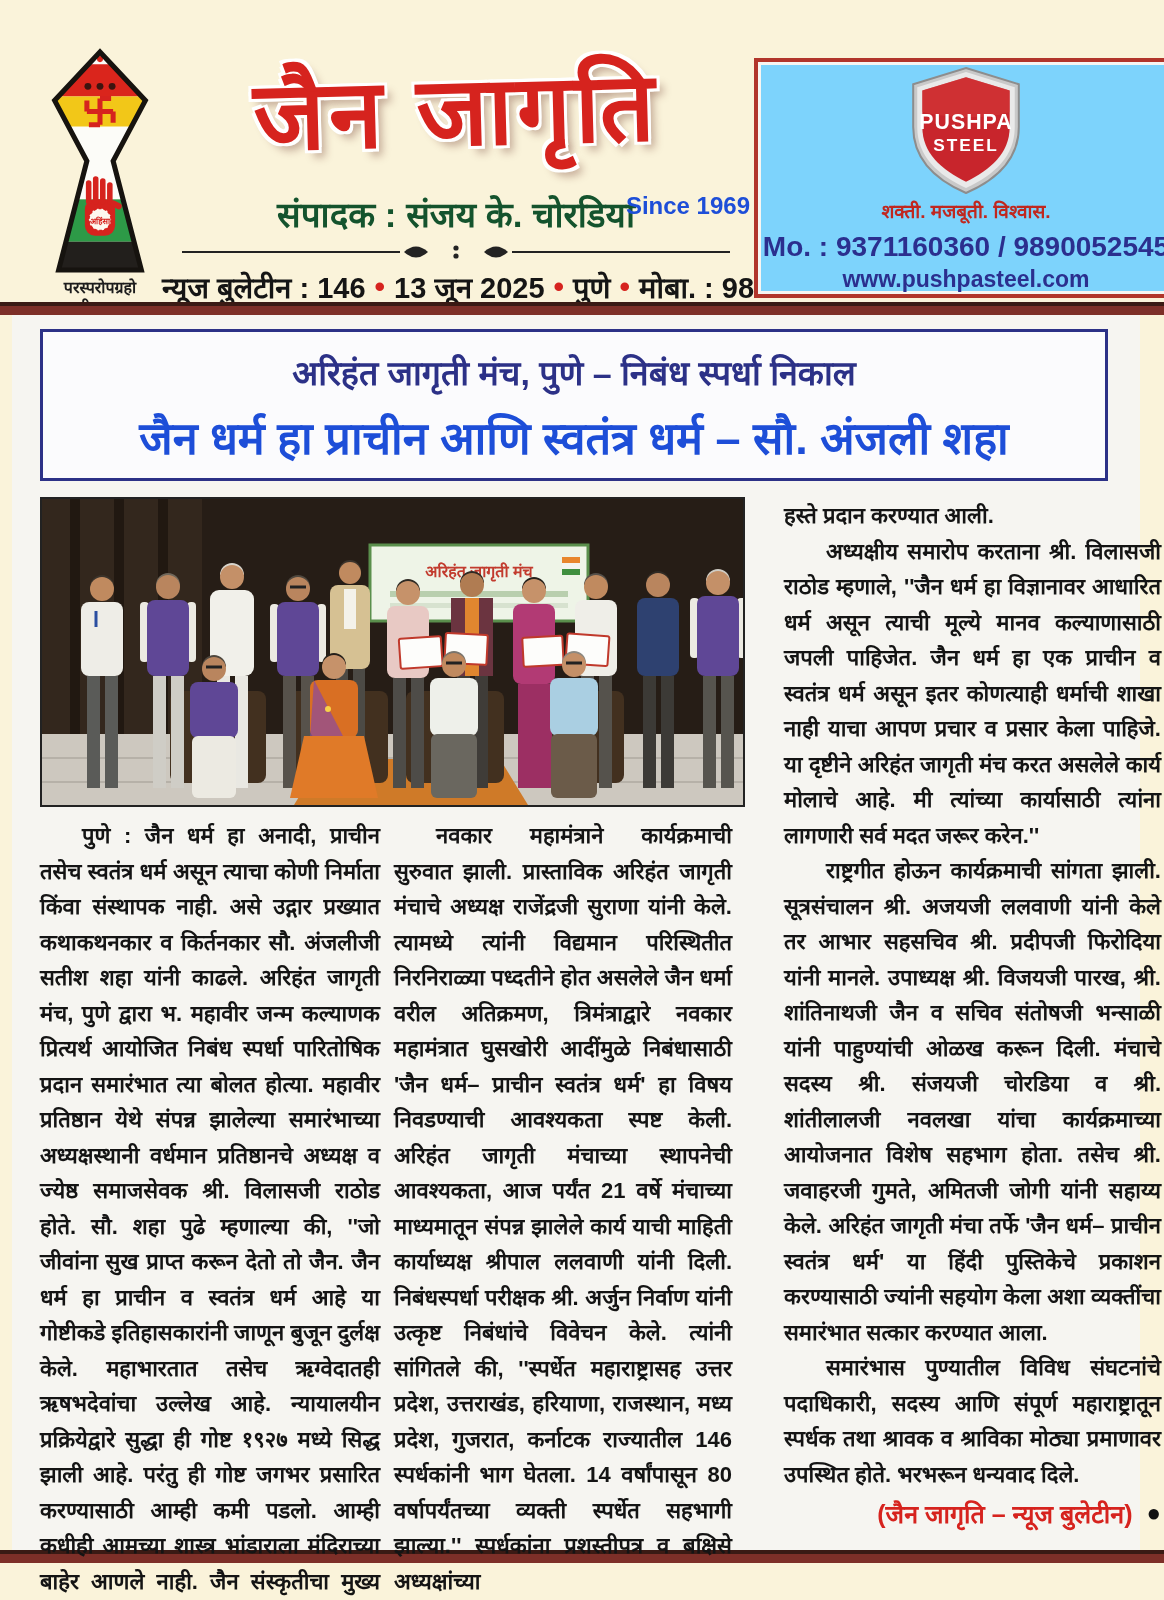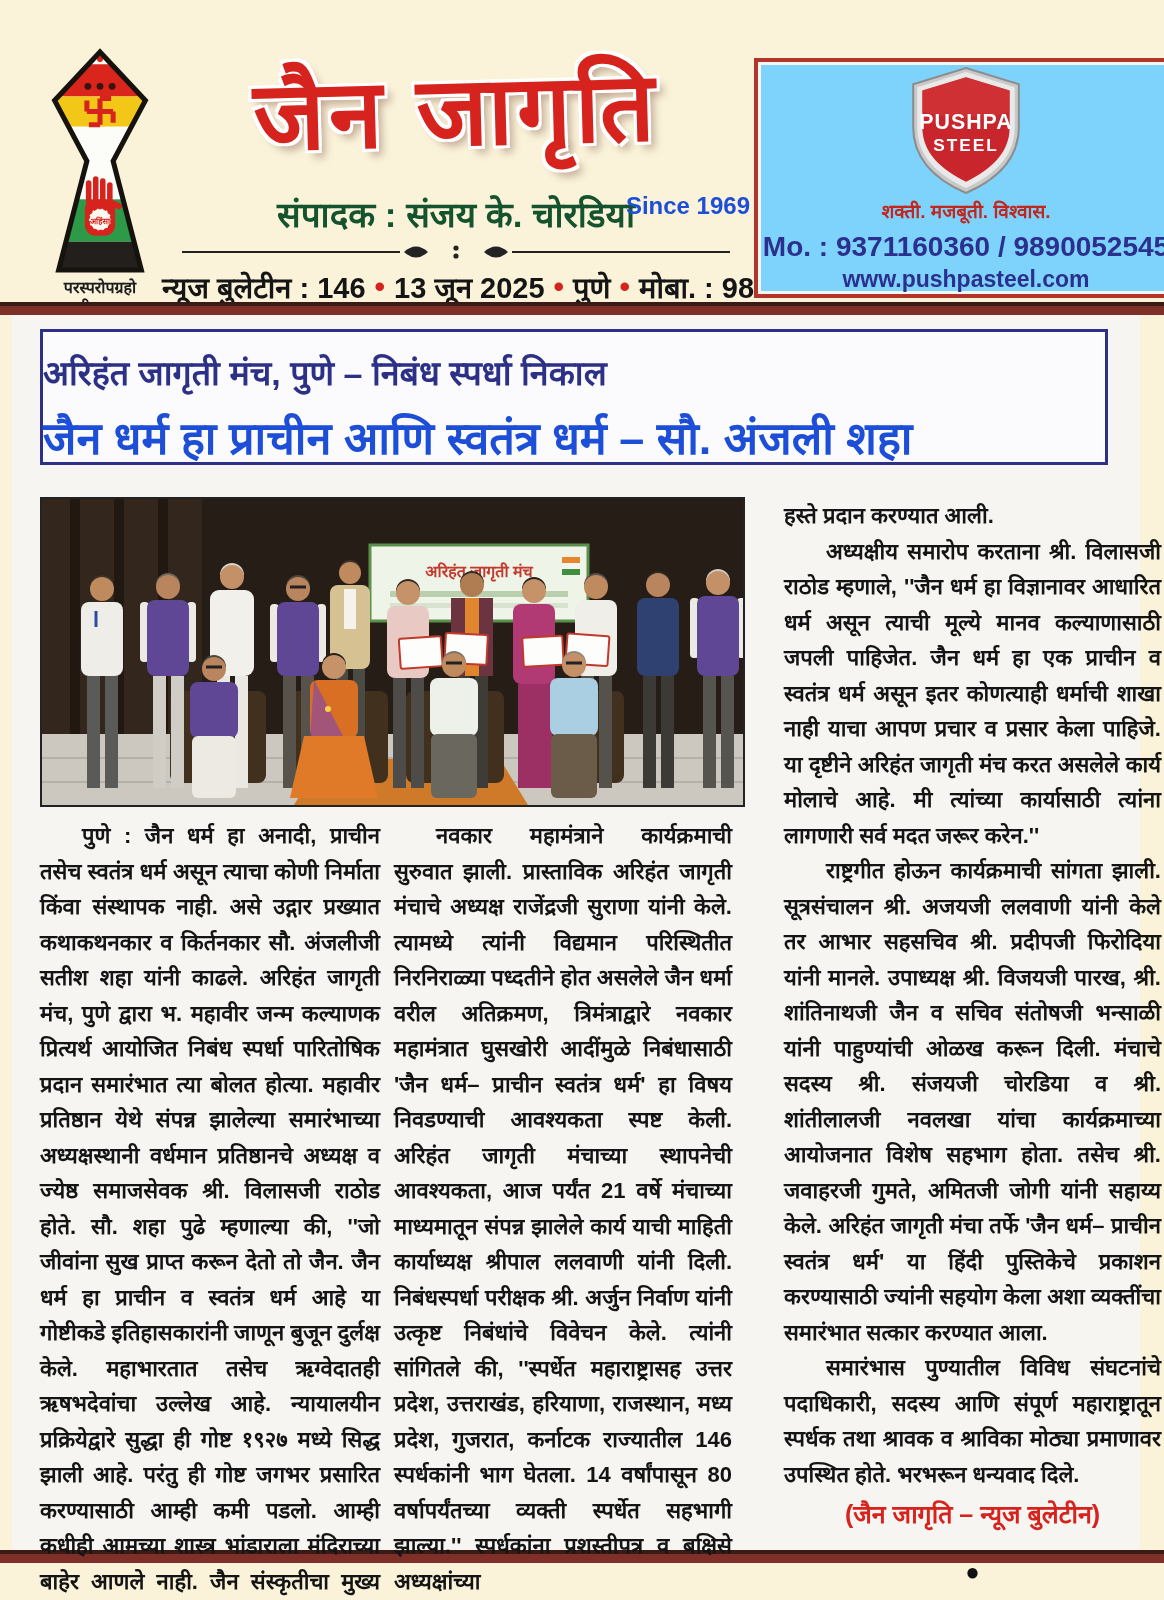--- a/index.html
+++ b/index.html
@@ -33,36 +33,36 @@
   .ad-tagline{font-size:19px;font-weight:800;color:#c0271f;margin-top:2px;}
   .ad-phone{font-size:28px;font-weight:800;color:#2b2f8e;margin-top:7px;}
   .ad-site{font-size:23px;font-weight:800;color:#2b2f8e;margin-top:3px;}
   
   .rule{position:absolute;left:0;width:1164px;background:#7d2f28;border-top:4px solid #3a1a14;height:9px;}
   .rule-top{top:302px;}
   .rule-bottom{top:1550px;}
   .content-bg{position:absolute;left:12px;top:315px;width:1128px;height:1235px;background:#f6f5f1;}
   
   .headline-box{
-    position:absolute;left:40px;top:329px;width:1068px;height:136px;box-sizing:border-box;
-    border:3px solid #2c3187;background:#fbfbfd;text-align:left;
+    position:absolute;left:40px;top:329px;width:1068px;height:152px;box-sizing:border-box;
+    border:3px solid #2c3187;background:#fbfbfd;text-align:center;
   }
   .kicker{font-size:34px;font-weight:800;color:#2c3187;margin-top:17px;white-space:nowrap;}
   .main-headline{font-size:45px;font-weight:800;color:#1d4ed8;margin-top:11px;white-space:nowrap;}
   
   .photo{position:absolute;left:40px;top:497px;width:705px;height:310px;margin:0;border:2px solid #222;box-sizing:border-box;background:#261d16;text-align:right;}
   .photo svg{display:block;}
   
   .col{position:absolute;color:#141414;}
   .col p{margin:0;text-align:justify;font-size:22px;line-height:35.5px;font-weight:600;}
   .indent{text-indent:42px;}
   .col1{left:40px;top:818px;width:340px;}
   .col2{left:394px;top:818px;width:338px;}
   .col3{left:784px;top:498px;width:377px;}
-  .sig-row{display:flex;justify-content:flex-end;align-items:center;gap:30px;margin-top:4px;flex-direction:column;}
+  .sig-row{display:flex;justify-content:flex-end;align-items:center;gap:14px;margin-top:4px;}
   .sig{color:#d6231e;font-weight:800;font-size:25px;}
   .end-dot{color:#111;font-size:24px;line-height:24px;}
 </style>
 </head>
 <body>
 
 <div class="page">
 
   <div class="logo-block">
     <svg width="112" height="226" viewBox="0 0 110 224">

